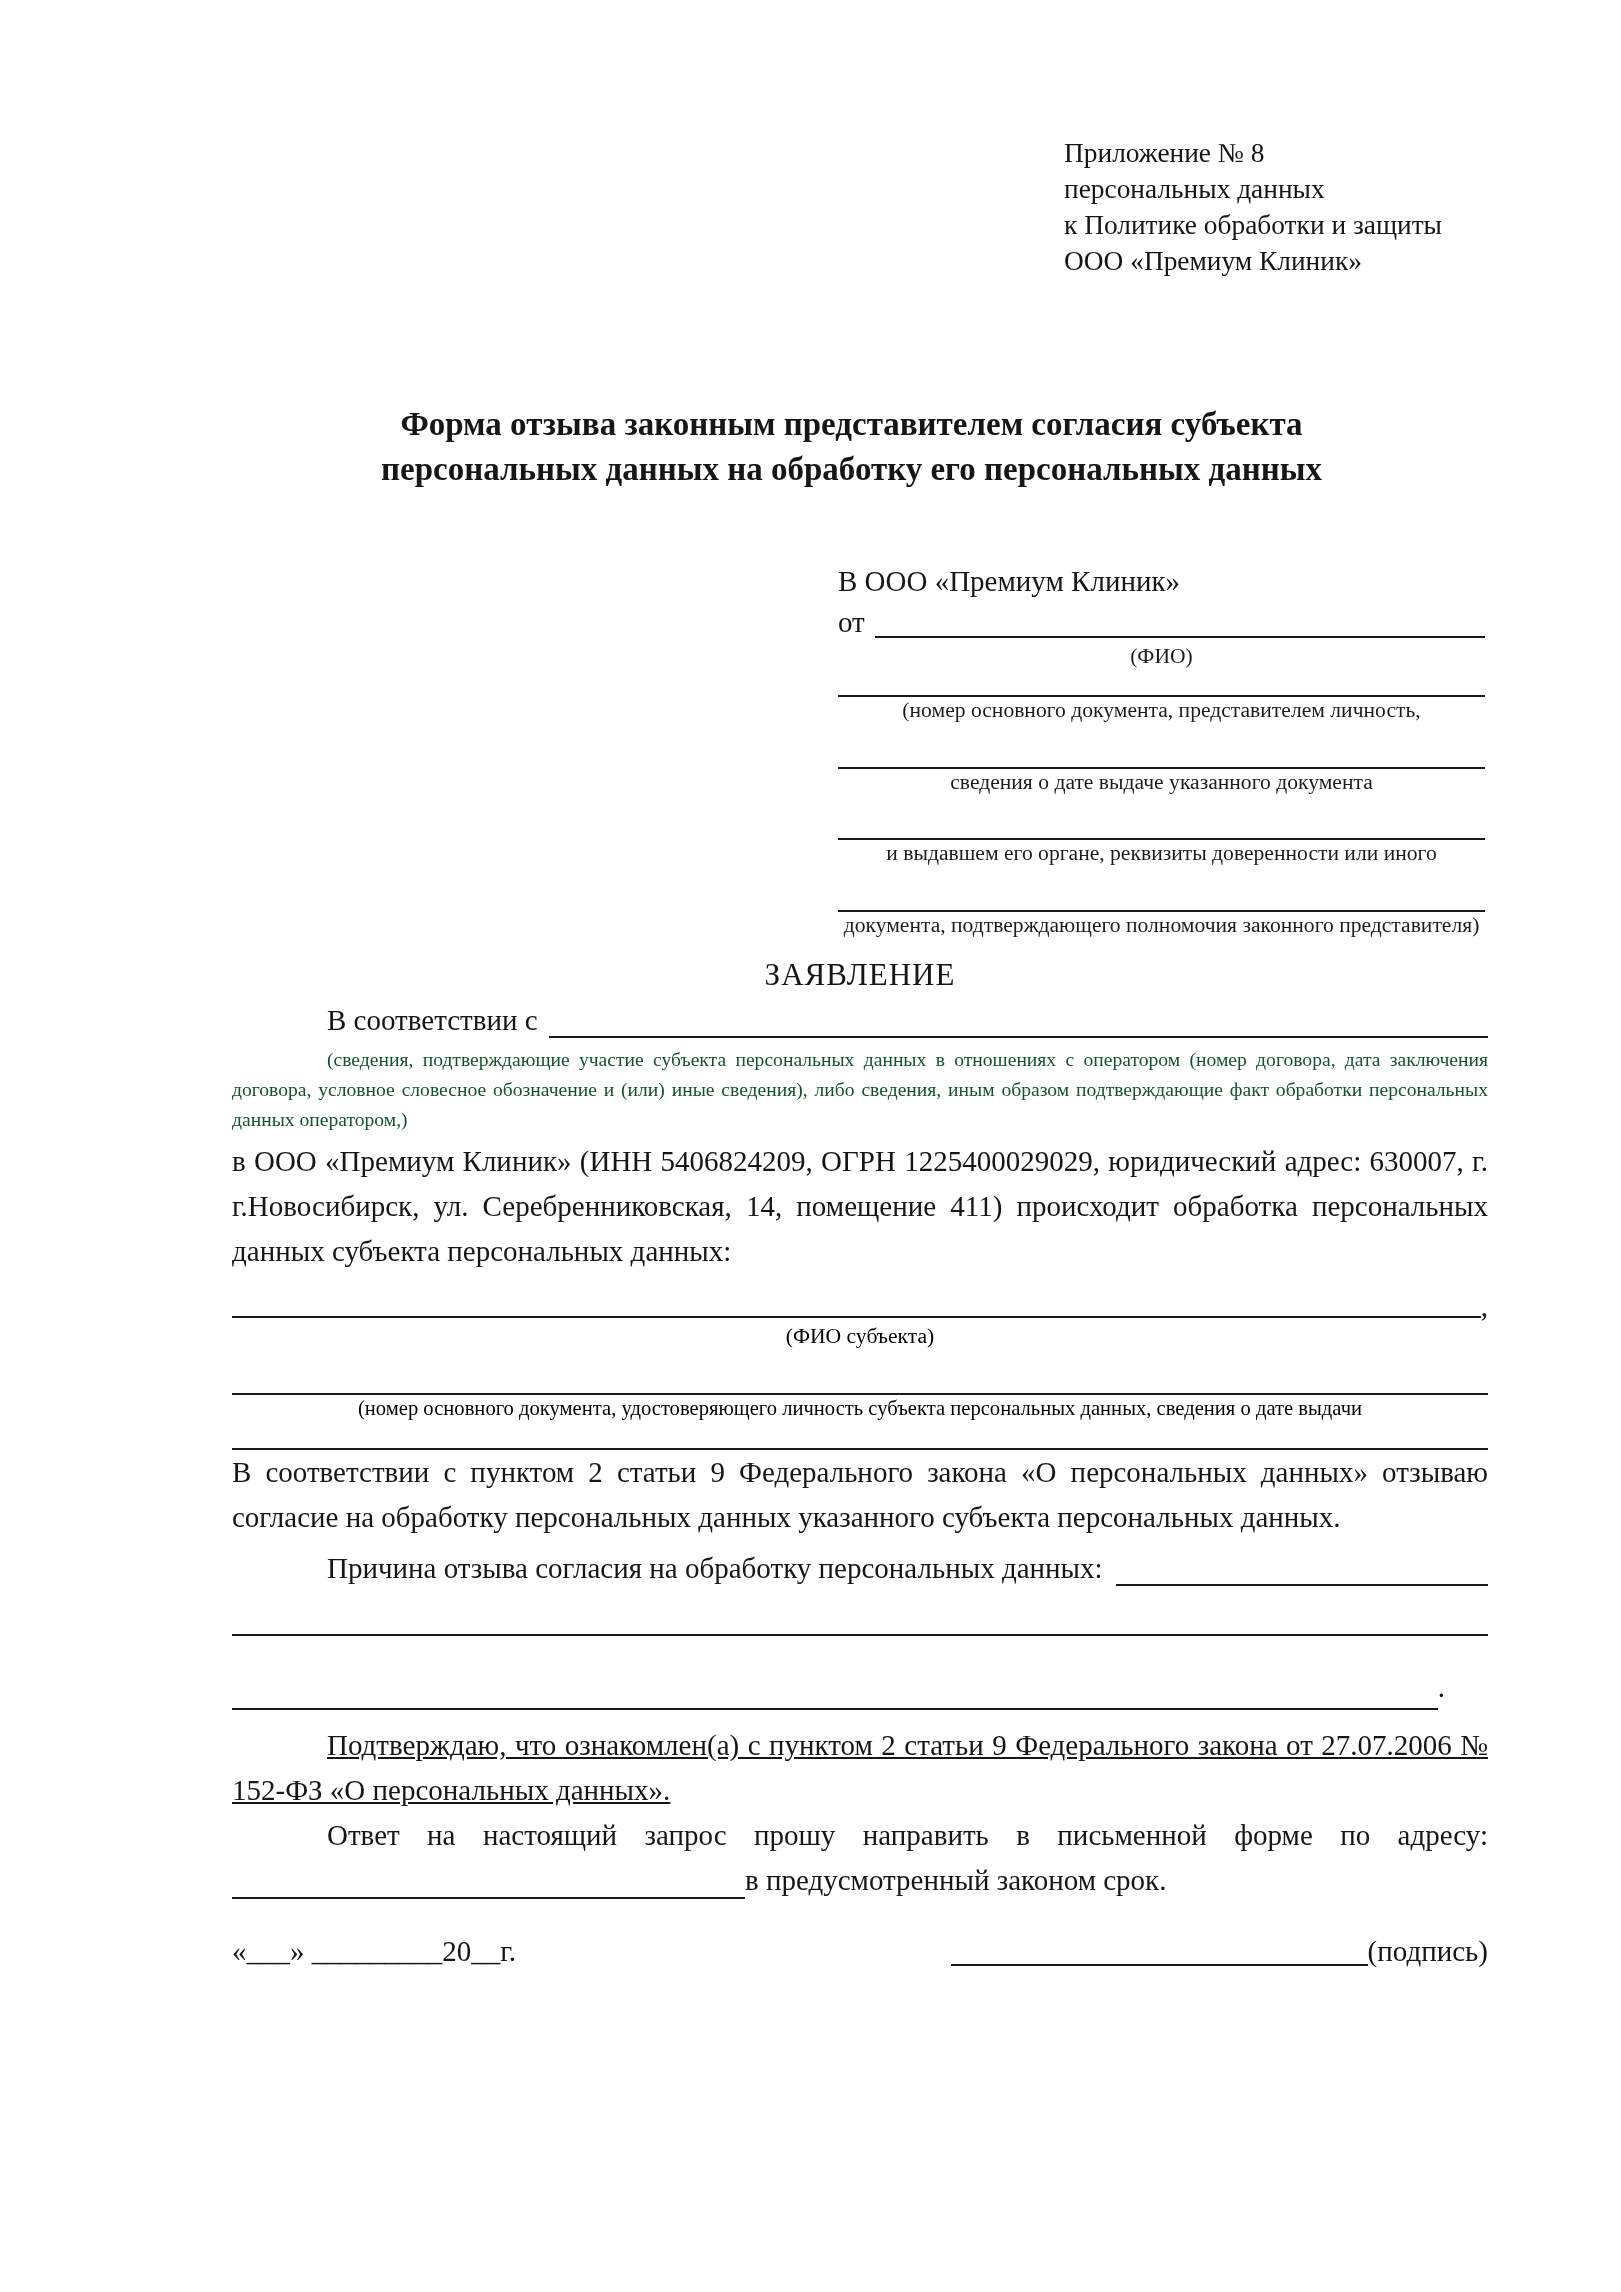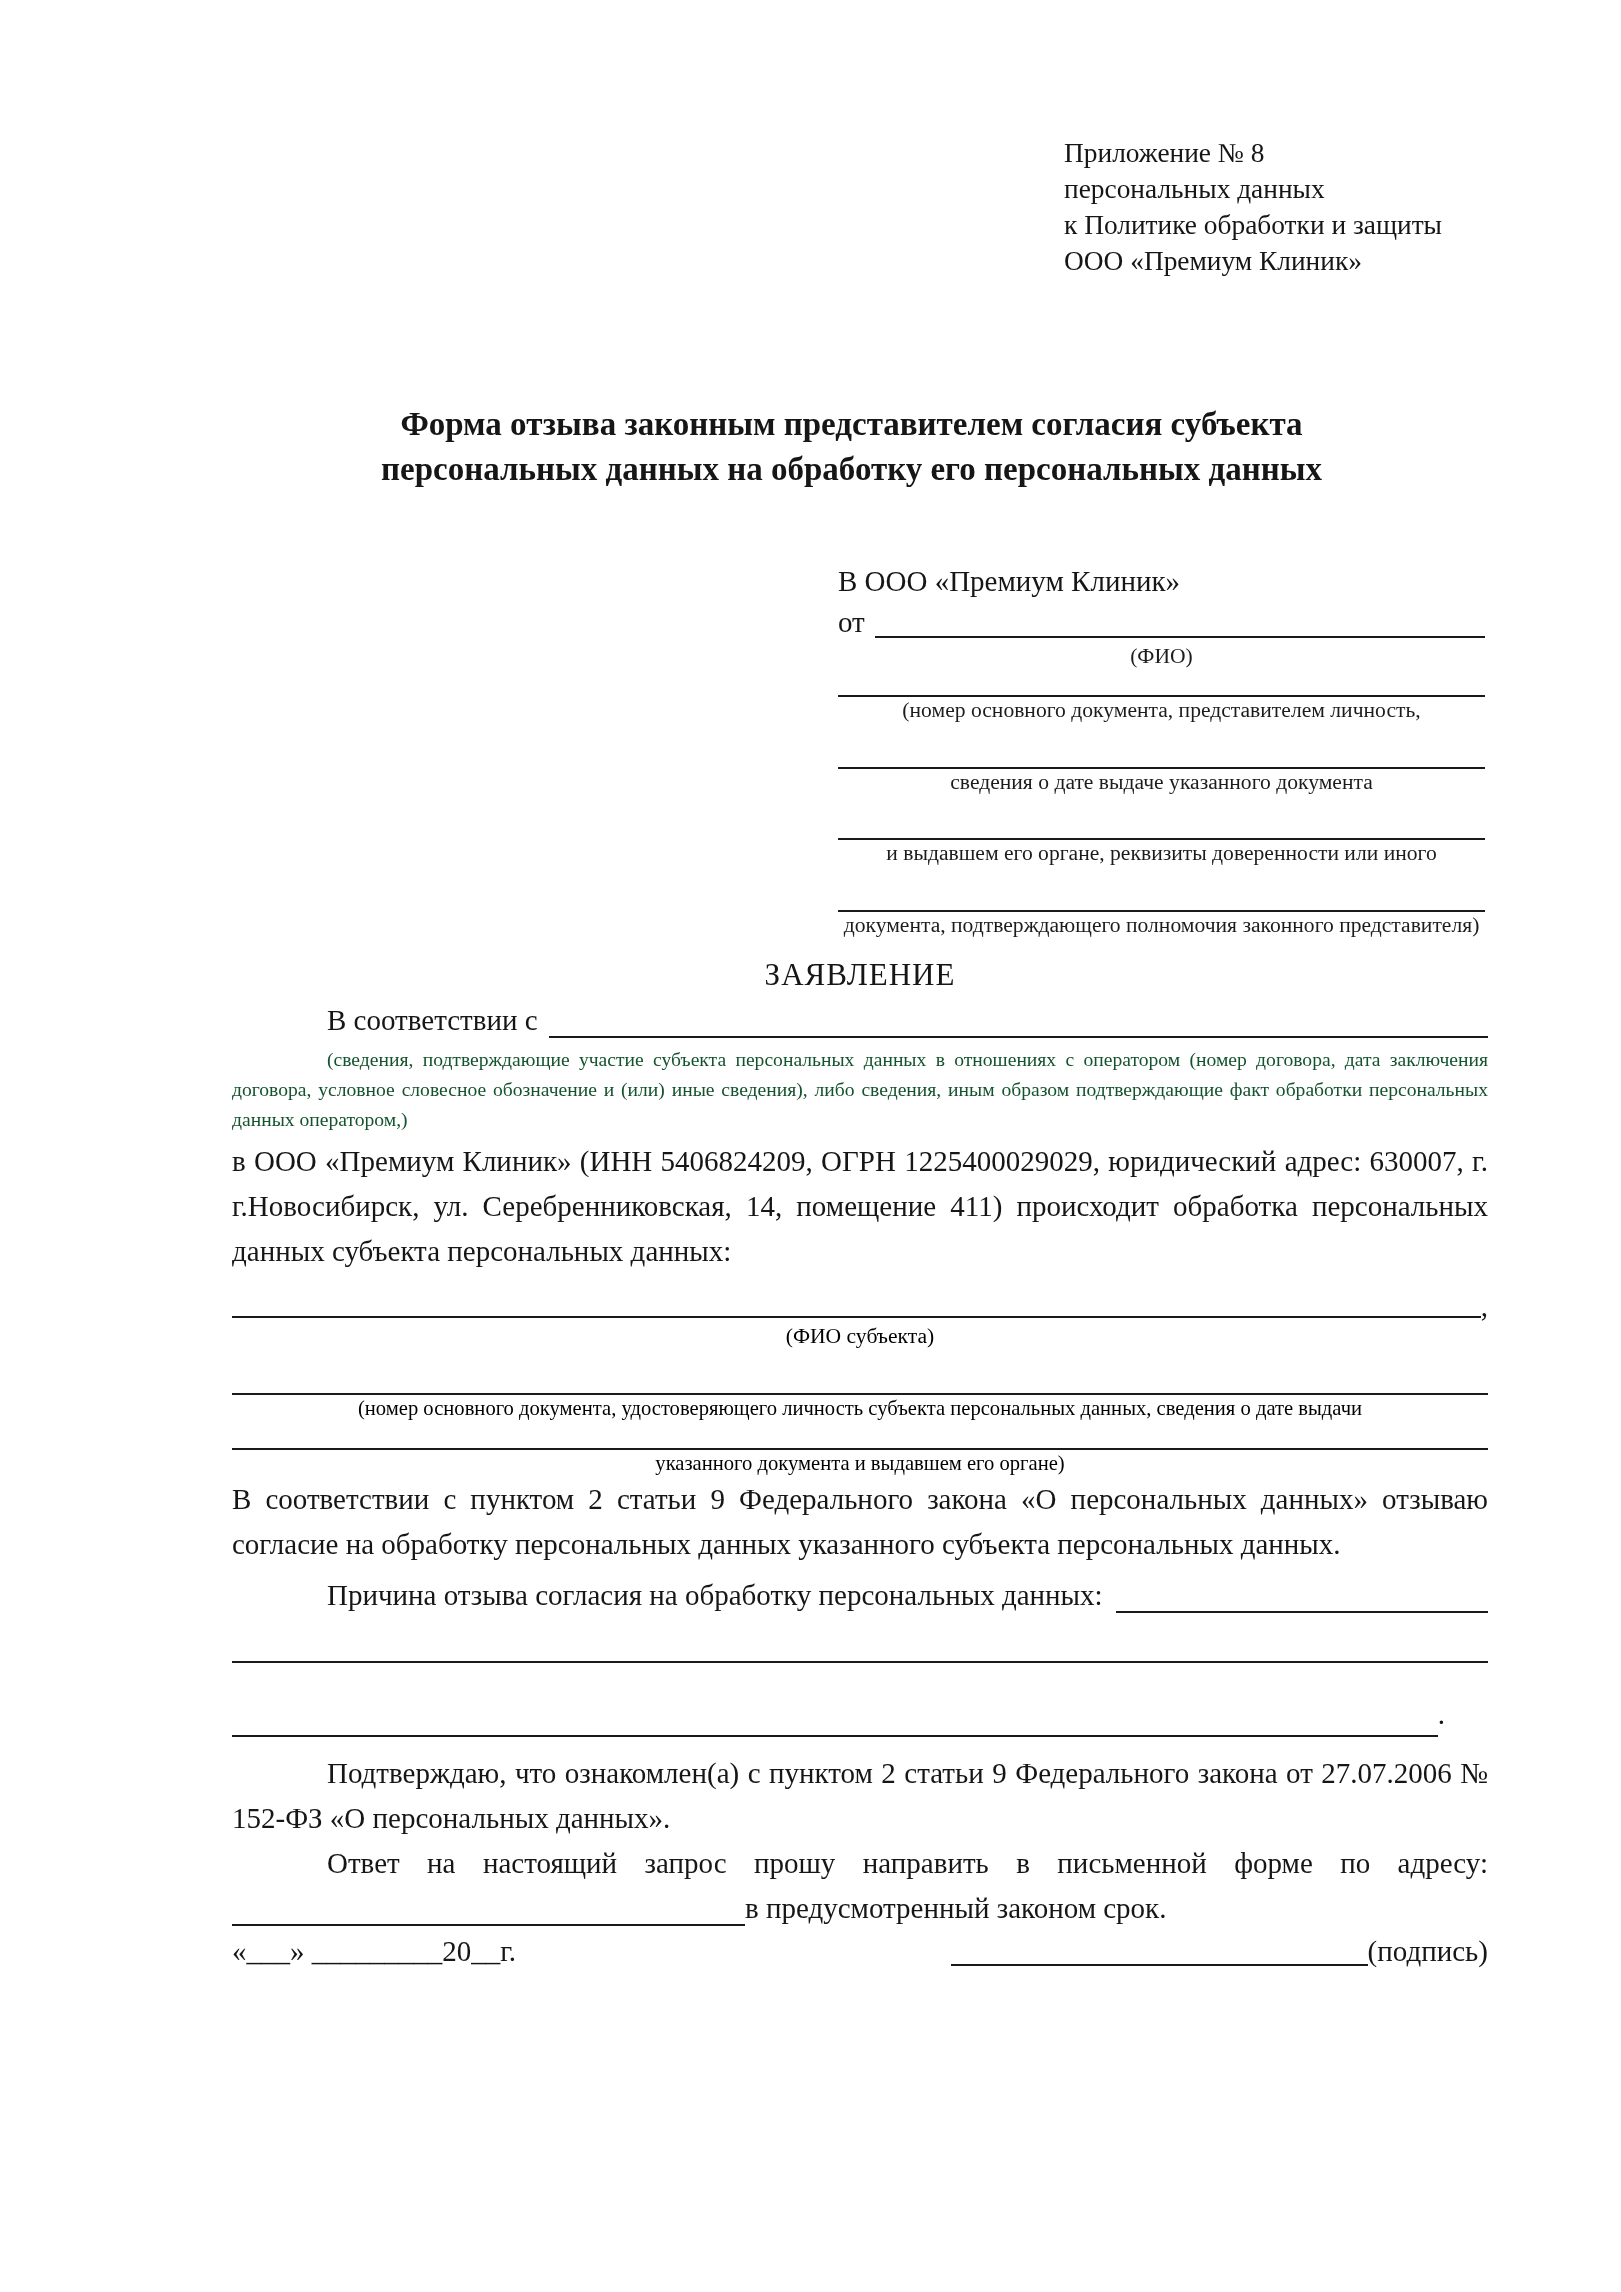--- a/index.html
+++ b/index.html
@@ -105,21 +105,21 @@
     color: #000000;
   }
   .st-caption.small { font-size: 20.6px; }
   .mt-26 { margin-top: 25.5px; }
   .mt-44 { margin-top: 43px; }
   .reason-row { margin-top: 5.9px; }
   .reason-row .fill-line { margin-left: 13.7px; }
   .blank-rule { height: 0; border-bottom: 2.9px solid #1a1a1a; }
   .period-row { margin-top: 29px; }
   .period-row .blank-rule { width: 96%; }
-  .confirm-par { margin-top: 13.7px; }
+  .confirm-par { margin-top: 13.7px; text-decoration: underline; }
   .reply-line1 {
     text-align: justify;
     text-align-last: justify;
     text-indent: 95px;
   }
   .reply-row2 .blank-rule { width: 513px; margin-bottom: 4.9px; align-self: flex-end; }
   
   .footer {
     position: absolute;
     left: 232px;
@@ -193,21 +193,20 @@
     <div class="row rule-row">
       <span class="fill-line"></span>
       <span class="suffix">,</span>
     </div>
     <div class="st-caption">(ФИО субъекта)</div>
 
     <div class="blank-rule mt-44"></div>
     <div class="st-caption small">(номер основного документа, удостоверяющего личность субъекта персональных данных, сведения о дате выдачи</div>
 
     <div class="blank-rule mt-26"></div>
-    <div class="st-caption small">указанного документа и выдавшем его органе)</div>
 
     <div class="par">В соответствии с пунктом 2 статьи 9 Федерального закона «О персональных данных» отзываю согласие на обработку персональных данных указанного субъекта персональных данных.</div>
 
     <div class="row reason-row">
       <span class="indent"></span>
       <span>Причина отзыва согласия на обработку персональных данных:</span>
       <span class="fill-line"></span>
     </div>
 
     <div class="blank-rule mt-44"></div>

